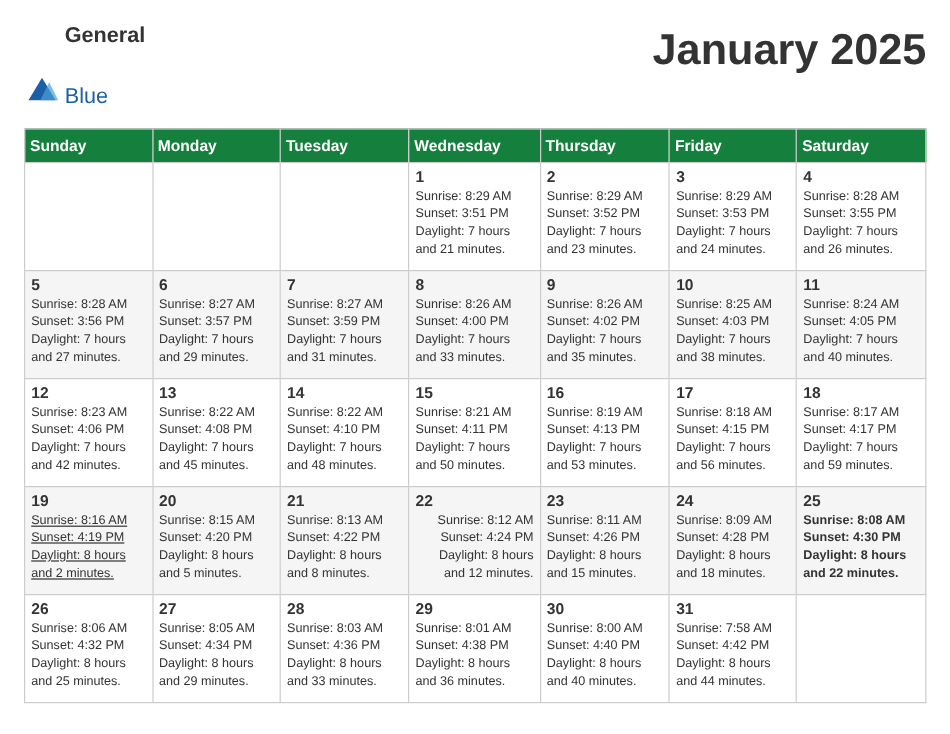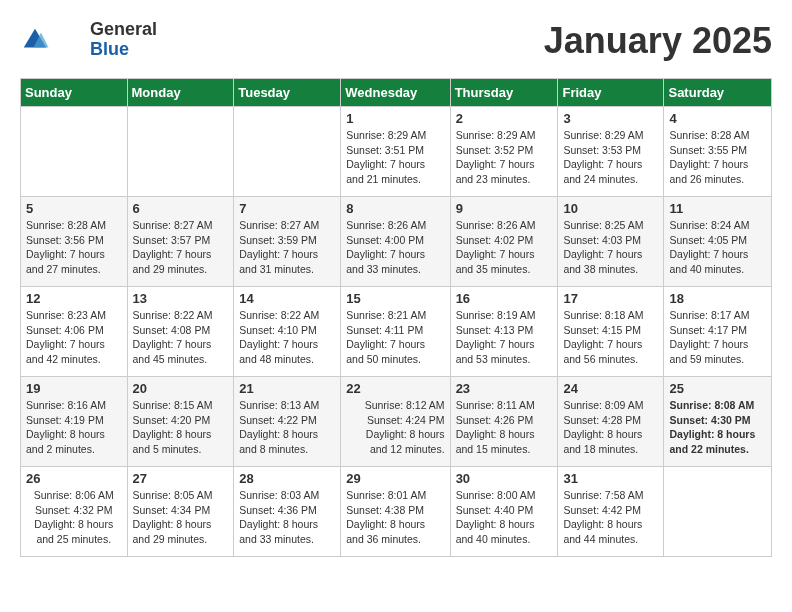--- a/index.html
+++ b/index.html
@@ -11,37 +11,37 @@
       padding: 20px;
     }
     .header {
       display: flex;
       justify-content: space-between;
       align-items: flex-start;
       margin-bottom: 16px;
     }
     .logo {
       display: flex;
-      align-items: center;
-      gap: 36px;
+      align-items: flex-end;
     }
     .logo-text {
       display: flex;
       flex-direction: column;
       line-height: 1.1;
     }
     .logo-general {
       font-size: 18px;
       font-weight: bold;
       color: #333;
     }
     .logo-blue {
       font-size: 18px;
-      font-weight: bold;
+      font-weight: normal;
       color: #1a5fa8;
+      margin-top: 31px;
     }
     .logo-icon {
       width: 30px;
       height: 30px;
       margin-right: 4px;
     }
     .title-block {
       text-align: right;
     }
     .month-title {
@@ -242,21 +242,21 @@
         <td>
           <span class="day-num">18</span>
           <div class="day-info" style="white-space: pre-line;">Sunrise: 8:17 AM
 Sunset: 4:17 PM
 Daylight: 7 hours and 59 minutes.</div>
         </td>
       </tr>
       <tr class="week-row">
         <td>
           <span class="day-num">19</span>
-          <div class="day-info" style="white-space: pre-line;">Sunrise: 8:16 AM
+          <div class="day-info" style="white-space: pre-line; text-decoration: underline;">Sunrise: 8:16 AM
 Sunset: 4:19 PM
 Daylight: 8 hours and 2 minutes.</div>
         </td>
         <td>
           <span class="day-num">20</span>
           <div class="day-info" style="white-space: pre-line;">Sunrise: 8:15 AM
 Sunset: 4:20 PM
 Daylight: 8 hours and 5 minutes.</div>
         </td>
         <td>
@@ -286,21 +286,21 @@
         <td>
           <span class="day-num">25</span>
           <div class="day-info" style="white-space: pre-line; font-weight: bold;">Sunrise: 8:08 AM
 Sunset: 4:30 PM
 Daylight: 8 hours and 22 minutes.</div>
         </td>
       </tr>
       <tr class="week-row">
         <td>
           <span class="day-num">26</span>
-          <div class="day-info" style="white-space: pre-line; text-align: center;">Sunrise: 8:06 AM
+          <div class="day-info" style="white-space: pre-line;">Sunrise: 8:06 AM
 Sunset: 4:32 PM
 Daylight: 8 hours and 25 minutes.</div>
         </td>
         <td>
           <span class="day-num">27</span>
           <div class="day-info" style="white-space: pre-line;">Sunrise: 8:05 AM
 Sunset: 4:34 PM
 Daylight: 8 hours and 29 minutes.</div>
         </td>
         <td>

